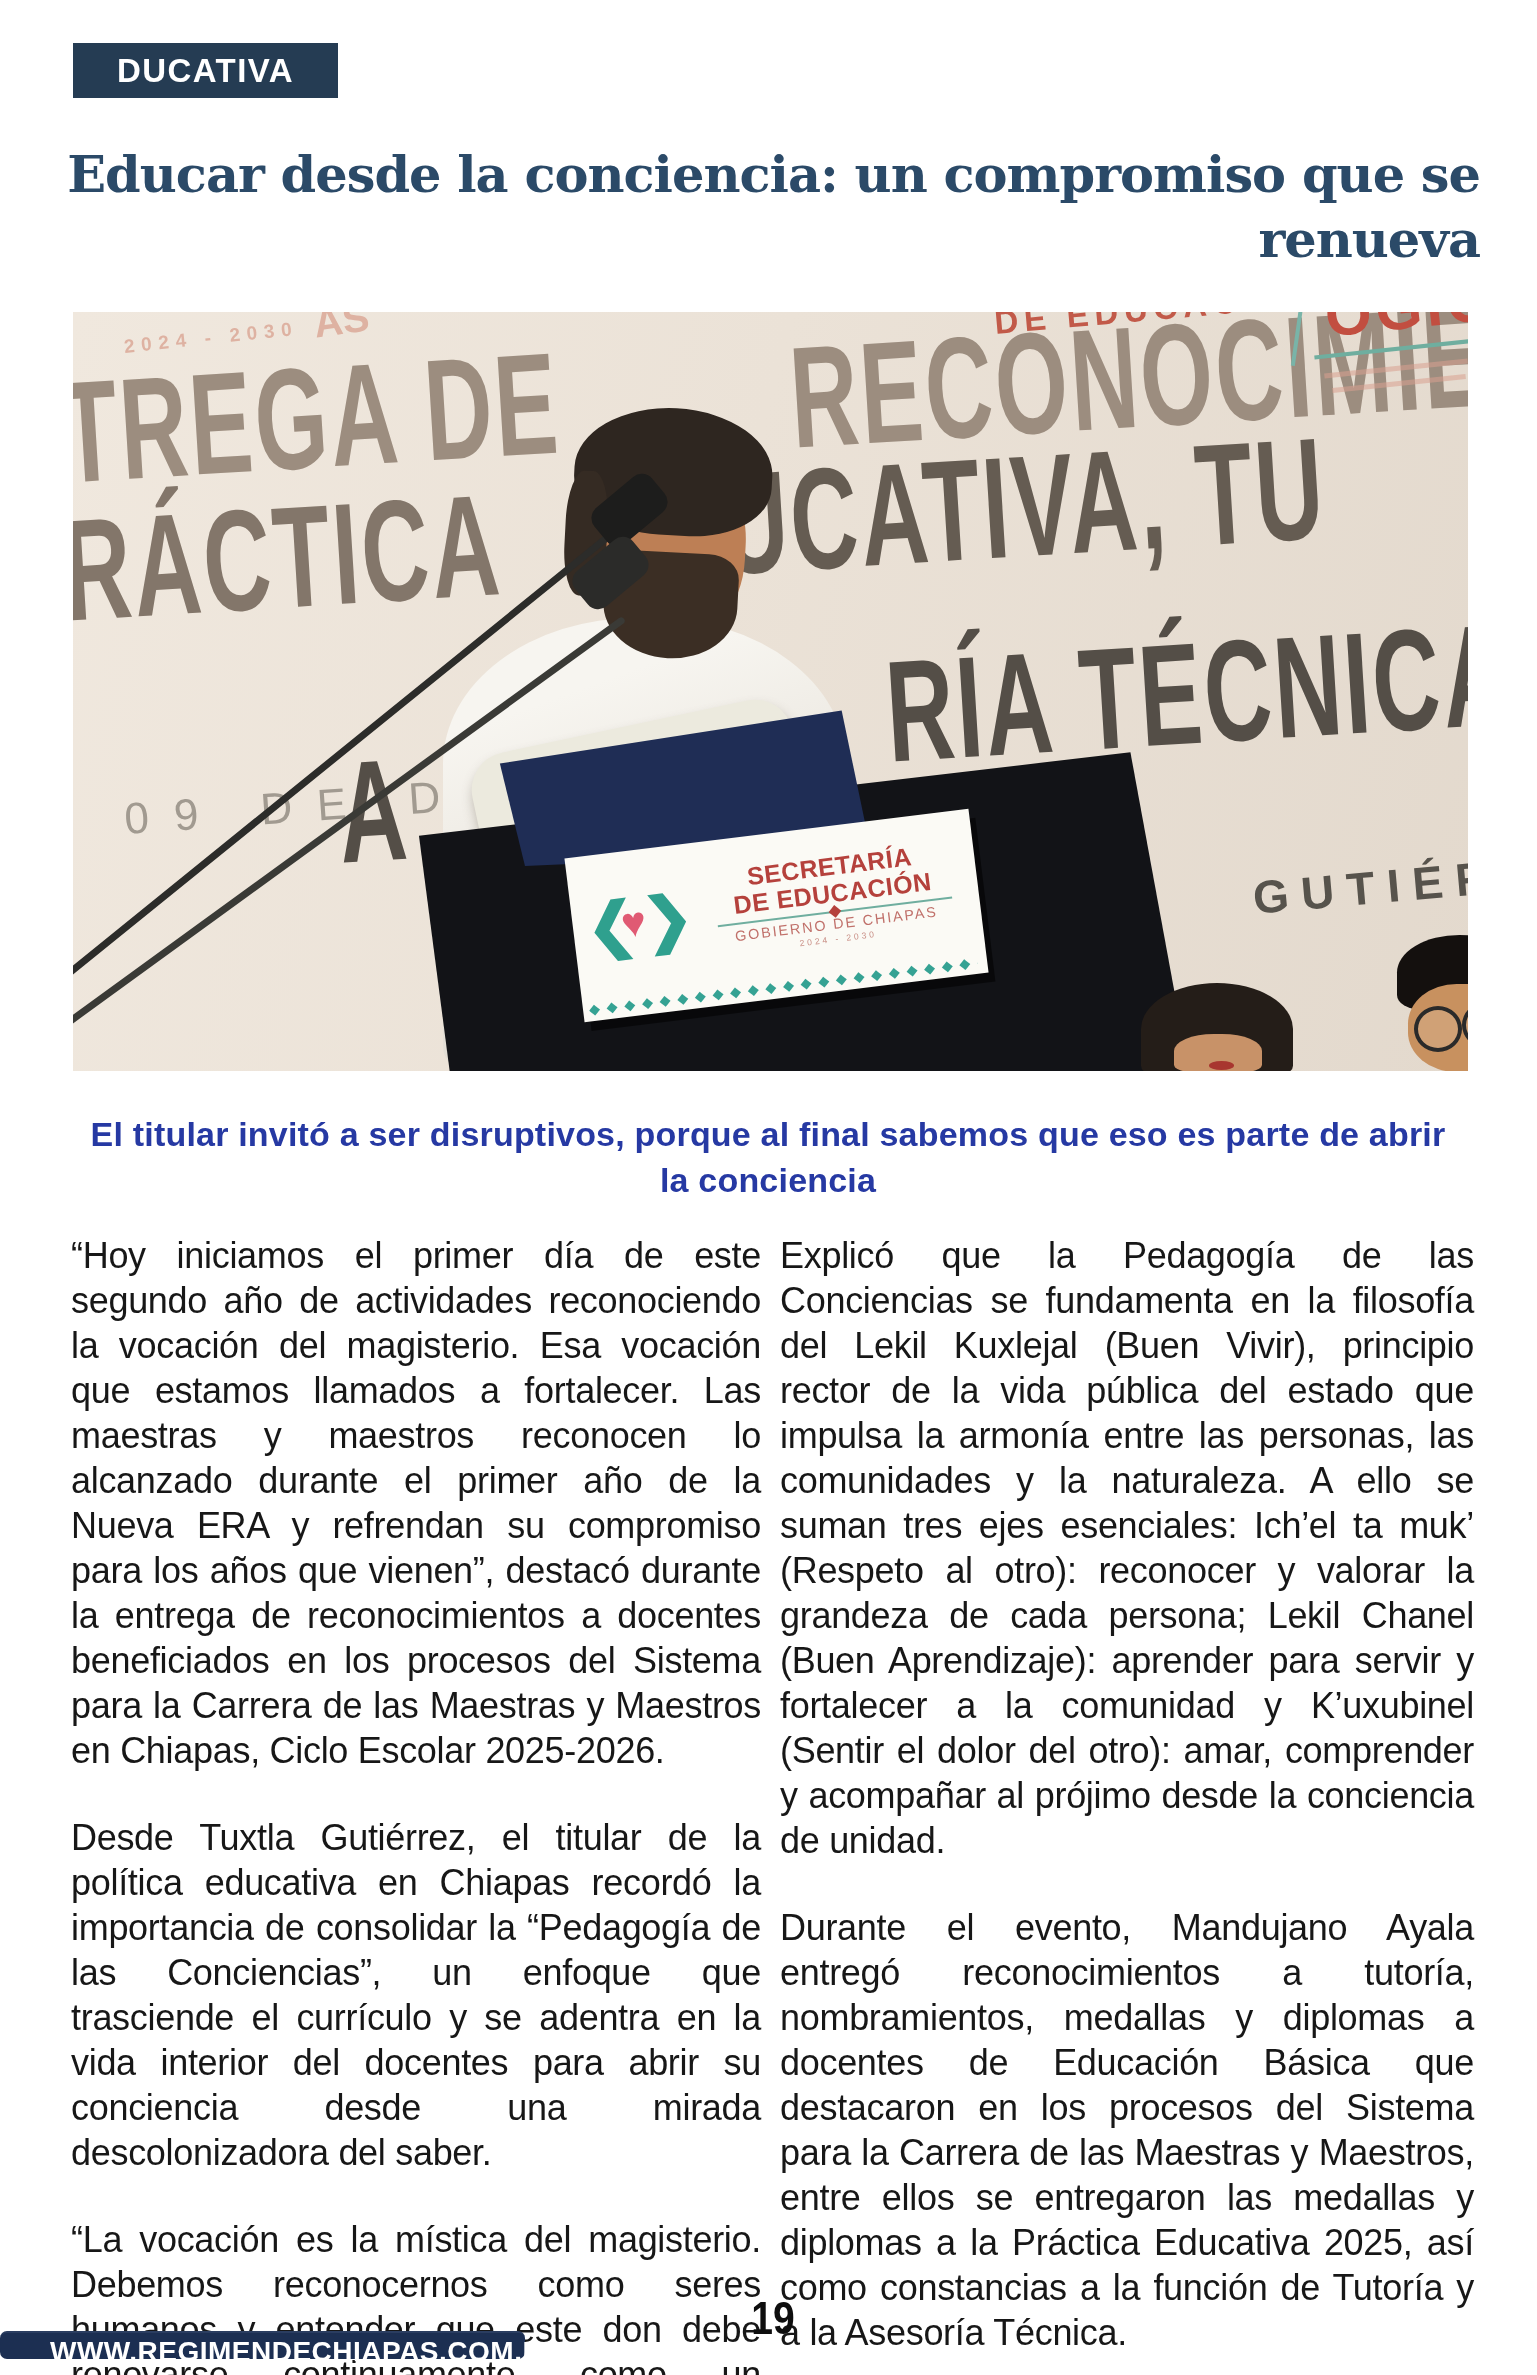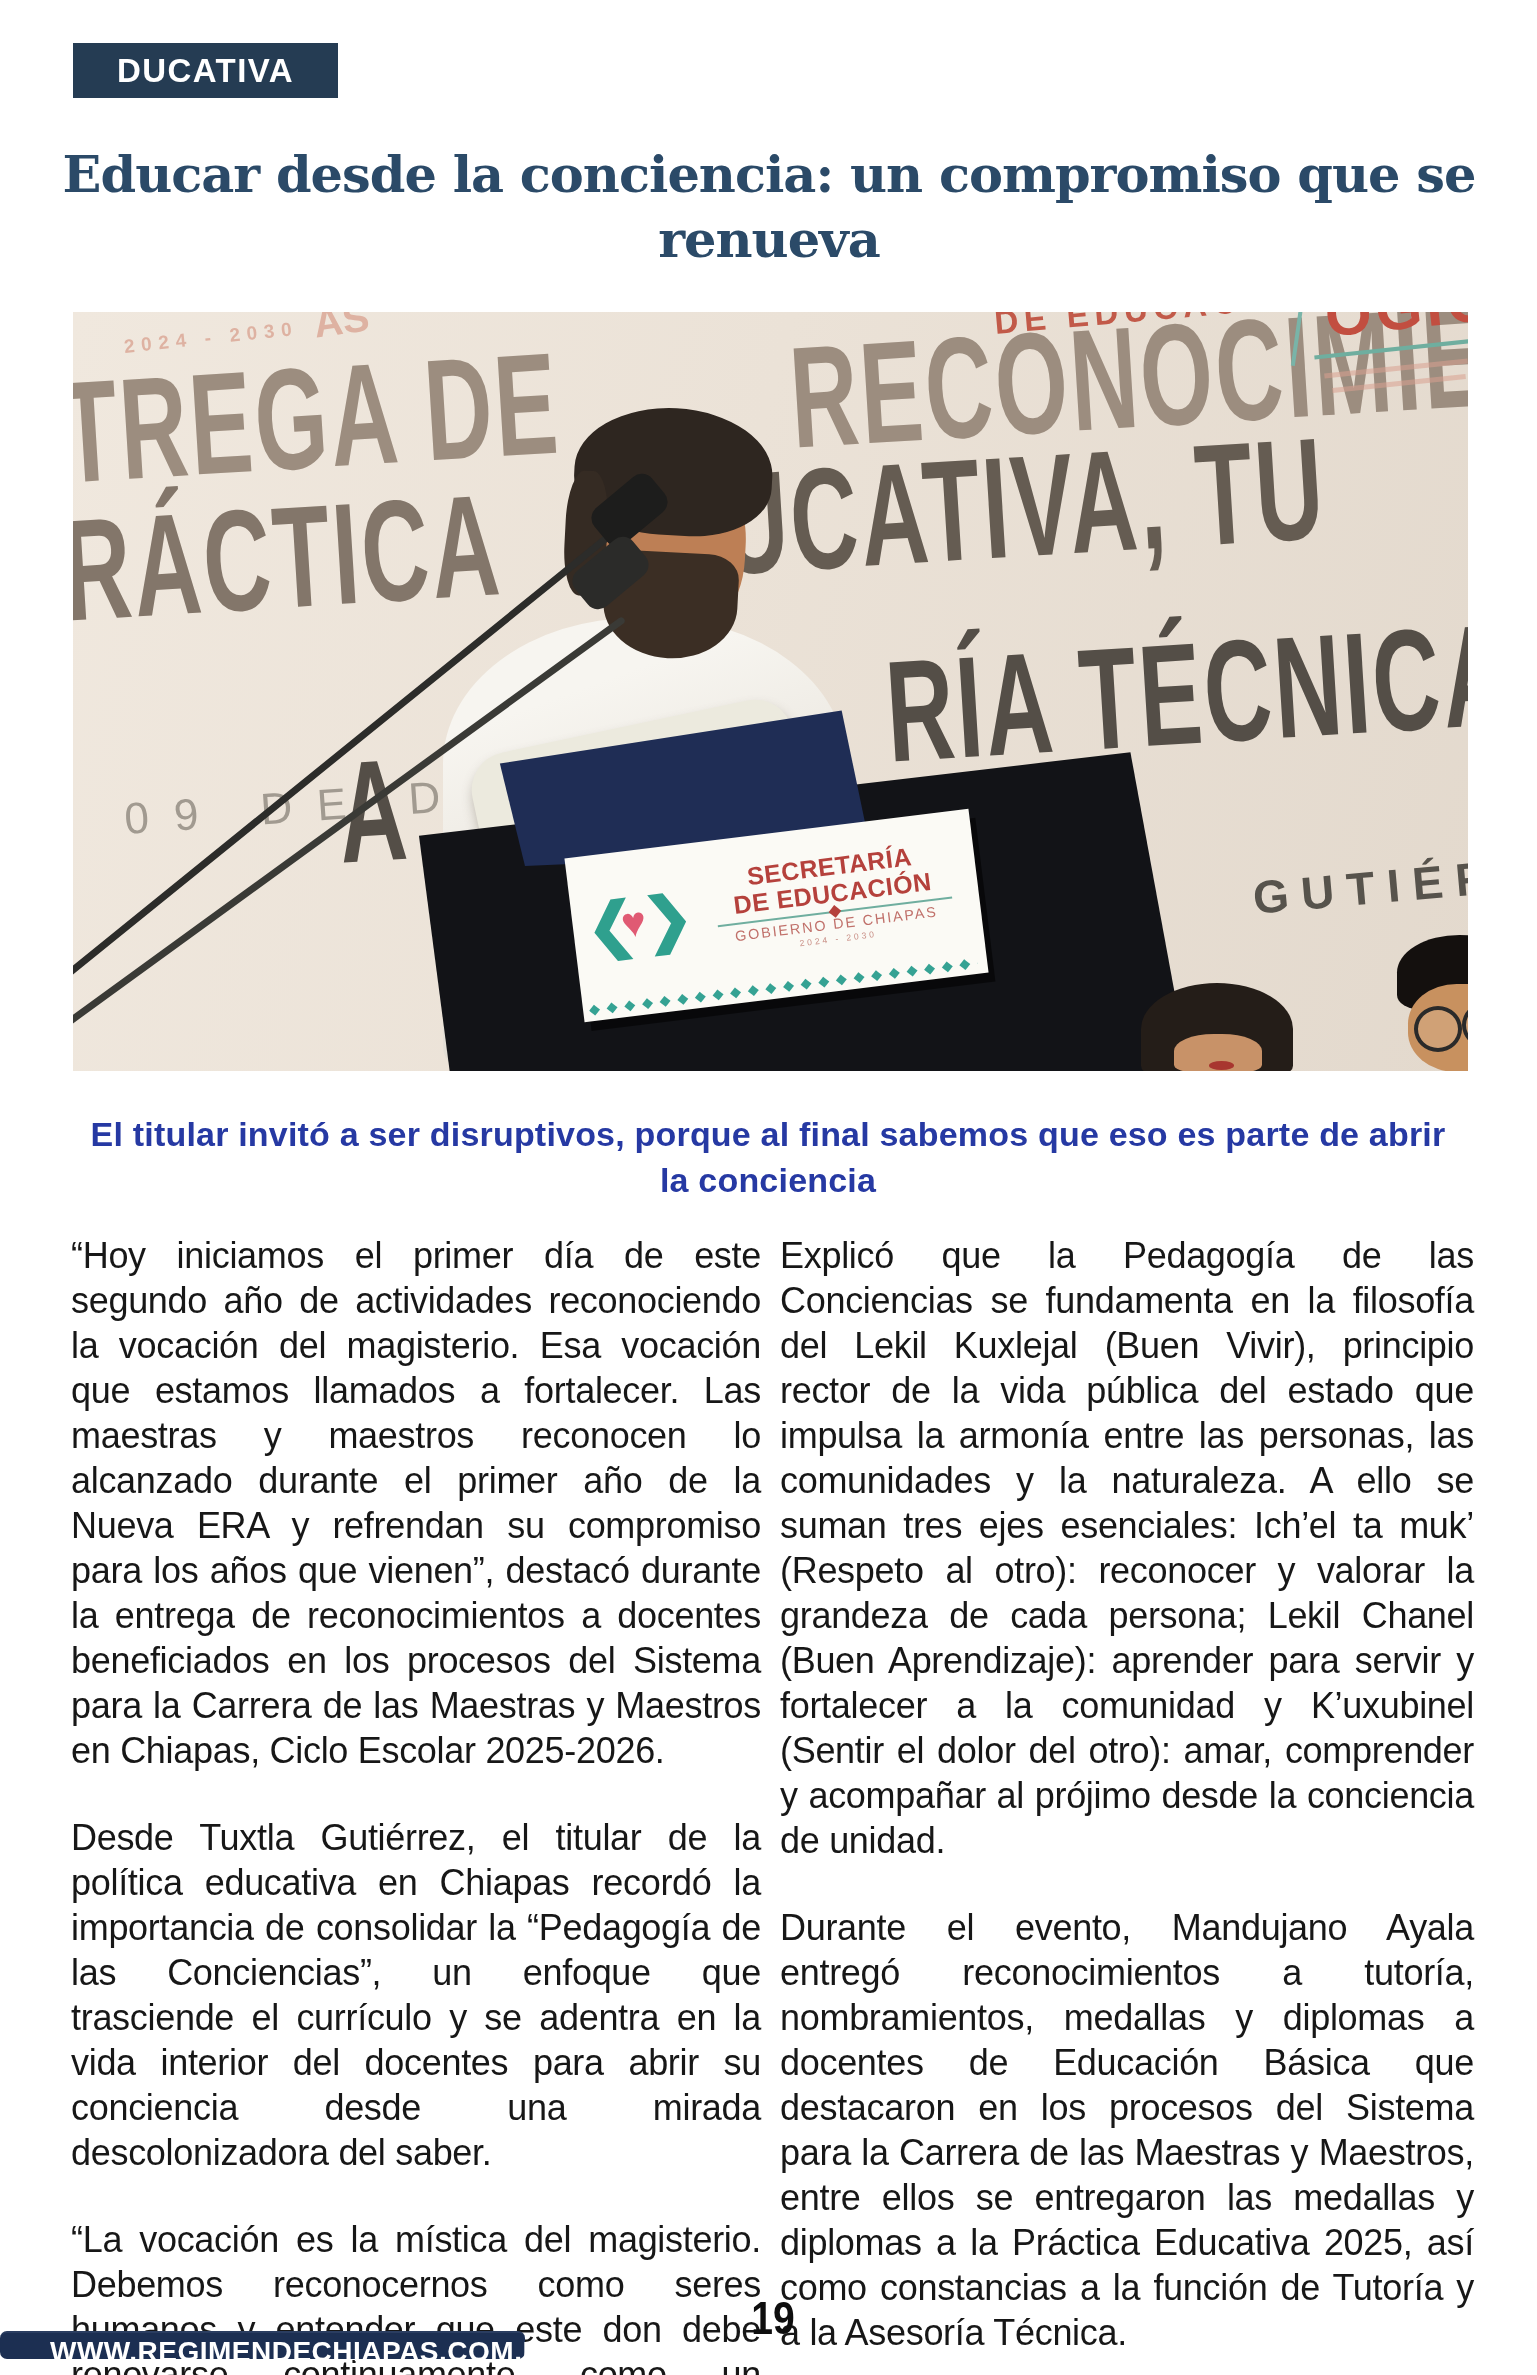--- a/index.html
+++ b/index.html
@@ -5,21 +5,21 @@
   html,body{margin:0;padding:0;}
   body{width:1537px;height:2376px;position:relative;background:#ffffff;
        font-family:"Liberation Sans",sans-serif;overflow:hidden;}
 
   
   .badge{position:absolute;left:73px;top:43px;width:265px;height:55px;
          background:#253c53;color:#fff;display:flex;align-items:center;justify-content:center;
          font-weight:bold;font-size:33px;letter-spacing:1.4px;}
 
   
-  .headline{position:absolute;left:58px;top:142px;width:1422px;text-align:center;
+  .headline{position:absolute;left:58px;top:142px;width:1422px;text-align:right;
             font-family:"DejaVu Serif",serif;font-weight:bold;color:#2b4a68;
             font-size:51px;line-height:1.28;letter-spacing:-1px;}
   .headline span{display:block;}
 
   
   .photo{position:absolute;left:73px;top:312px;width:1395px;height:759px;overflow:hidden;
          background:linear-gradient(105deg,#f0e8de 0%,#ebe2d7 45%,#e3d9cd 100%);}
   .bfrag{position:absolute;font-weight:bold;white-space:nowrap;
          transform-origin:left top;line-height:1;}
   .big{font-size:144px;letter-spacing:3.8px;}

